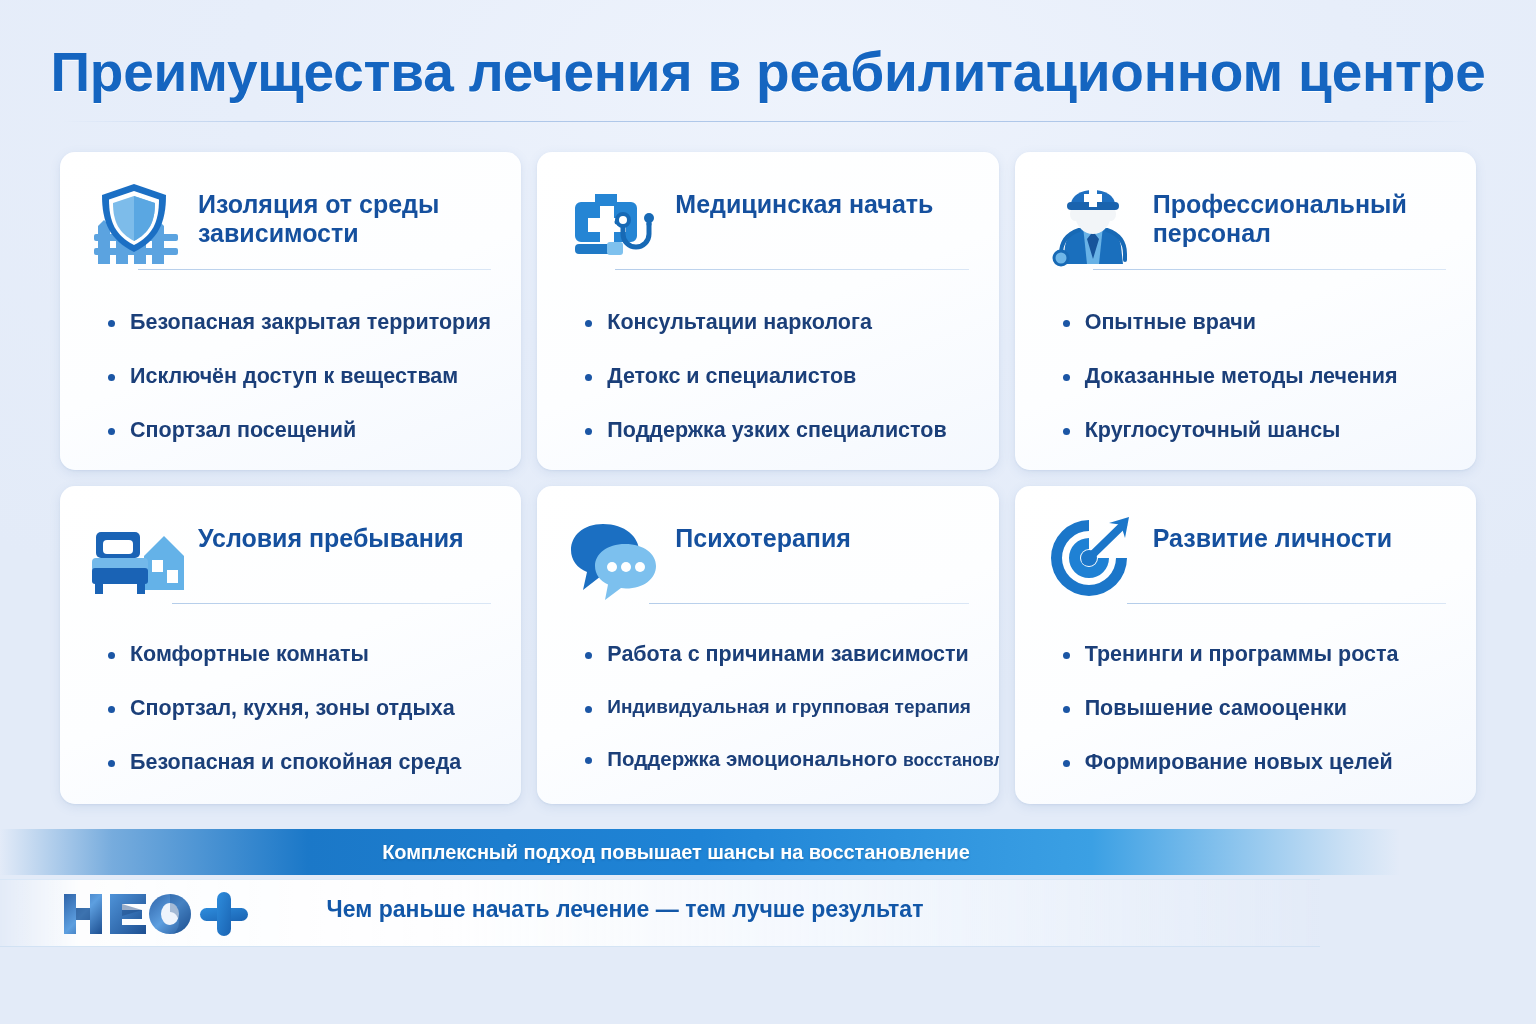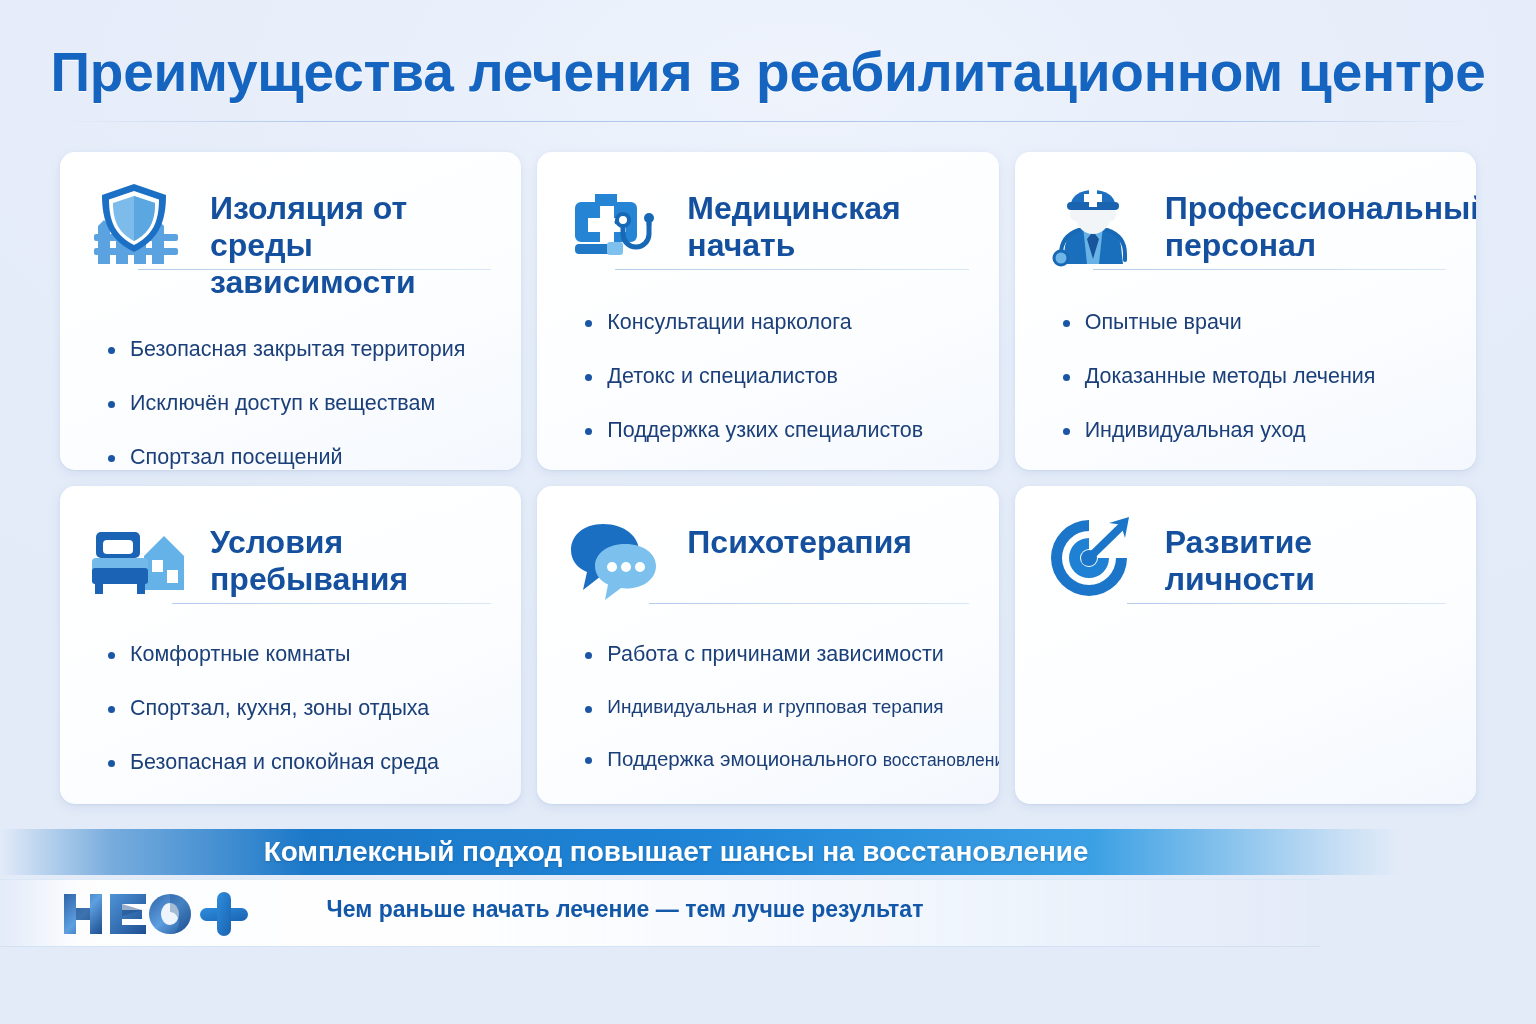--- a/index.html
+++ b/index.html
@@ -85,26 +85,25 @@
   .card-icon {
     flex: 0 0 auto;
     width: 96px;
     height: 96px;
     position: relative;
   }
   .card-icon svg { display: block; width: 96px; height: 96px; }
 
   .card-title {
     flex: 1 1 auto;
-    font-size: 32px;
+    font-size: 25px;
     font-weight: bold;
     line-height: 1.16;
     color: #15509e;
     padding-top: 12px;
-    margin-left: 12px;
   }
 
   .head-rule {
     position: absolute;
     left: 112px;
     top: 117px;
     right: 30px;
     height: 1px;
     background: linear-gradient(to right, rgba(176,202,233,0.95), rgba(190,212,238,0.55));
   }
@@ -116,20 +115,21 @@
     padding: 36px 0 0 18px;
   }
   .bullets li {
     position: relative;
     font-size: 21.5px;
     line-height: 1.2;
     color: #1b3f79;
     padding-left: 22px;
     margin-bottom: 28px;
     white-space: nowrap;
+    font-weight: bold;
   }
   .bullets li:last-child { margin-bottom: 0; }
   .bullets li::before {
     content: "";
     position: absolute;
     left: 0;
     top: 10px;
     width: 7px;
     height: 7px;
     border-radius: 50%;
@@ -155,21 +155,21 @@
         #1b78c8 22%,
         #1f84d6 50%,
         #3ba0e4 78%,
         rgba(110,183,232,0.22) 96%,
         rgba(140,199,238,0) 100%);
     display: flex;
     align-items: center;
     justify-content: center;
   }
   .footer-banner-text {
-    font-size: 28px;
+    font-size: 20px;
     font-weight: bold;
     color: #ffffff;
     letter-spacing: -0.1px;
     text-shadow: 0 1px 2px rgba(12,66,120,0.35);
     transform: translateX(-24px);
   }
 
   .footer-strip {
     position: absolute;
     left: 0;
@@ -292,21 +292,21 @@
             </g>
             <circle cx="16" cy="80" r="7" fill="#6fb6e8" stroke="#1769b5" stroke-width="3"></circle>
           </svg>
         </div>
         <div class="card-title">Профессиональный персонал</div>
       </div>
       <div class="head-rule wide"></div>
       <ul class="bullets">
         <li>Опытные врачи</li>
         <li>Доказанные методы лечения</li>
-        <li>Индивидуальная уход</li>
+        <li>Круглосуточный шансы</li>
       </ul>
     </div>
 
     <div class="card row2">
       <div class="card-head">
         <div class="card-icon">
           <svg viewBox="0 0 96 96">
             <path d="M54 44 L74 24 L94 44 L94 78 L54 78 Z" fill="#64b2e8"></path>
             <rect x="62" y="48" width="11" height="12" fill="#ffffff"></rect>
             <rect x="77" y="58" width="11" height="13" fill="#ffffff"></rect>
@@ -358,20 +358,25 @@
             <path d="M44 8 a38 38 0 1 0 38 38 h-11 a27 27 0 1 1 -27 -27 z" fill="#1b76c9"></path>
             <path d="M44 26 a20 20 0 1 0 20 20 h-11 a9 9 0 1 1 -9 -9 z" fill="#1f81d4"></path>
             <circle cx="44" cy="46" r="8" fill="#1b76c9"></circle>
             <path d="M41 49 L78 13 L64 11 L84 5 L80 26 L76 13 Z" fill="#1b76c9"></path>
             <path d="M41 49 L78 13" stroke="#1b76c9" stroke-width="8" stroke-linecap="round"></path>
           </svg>
         </div>
         <div class="card-title">Развитие личности</div>
       </div>
       <div class="head-rule"></div>
+      <ul class="bullets">
+        <li>Тренинги и программы роста</li>
+        <li>Повышение самооценки</li>
+        <li>Формирование новых целей</li>
+      </ul>
     </div>
 
   </div>
 
   <div class="footer-banner">
     <span class="footer-banner-text">Комплексный подход повышает шансы на восстановление</span>
   </div>
 
   <div class="footer-strip"></div>
 

